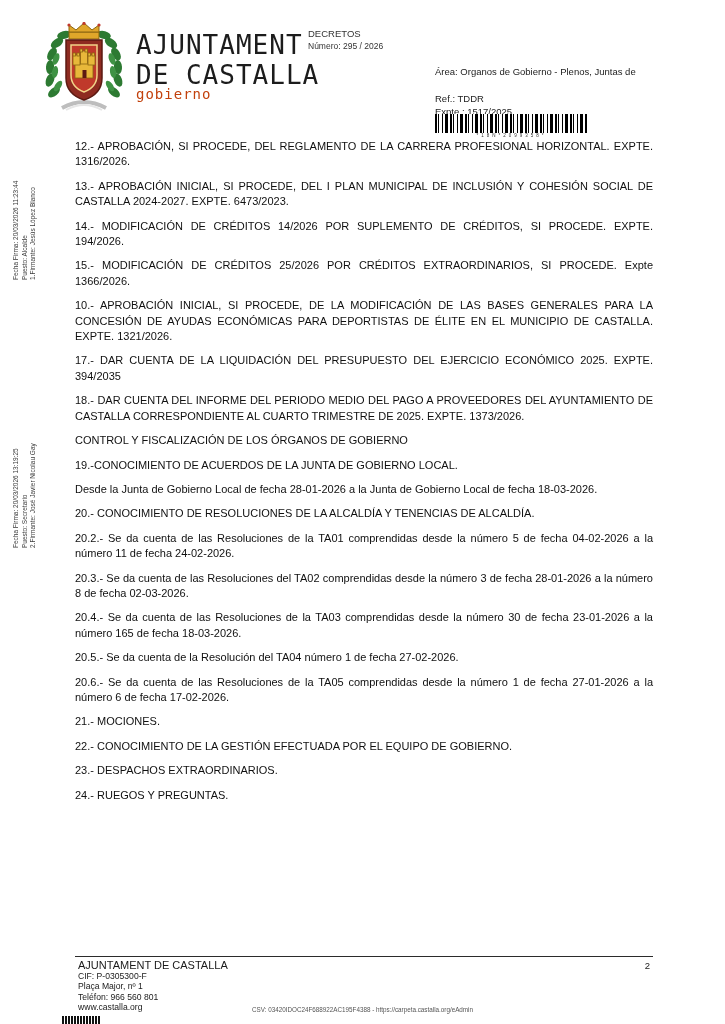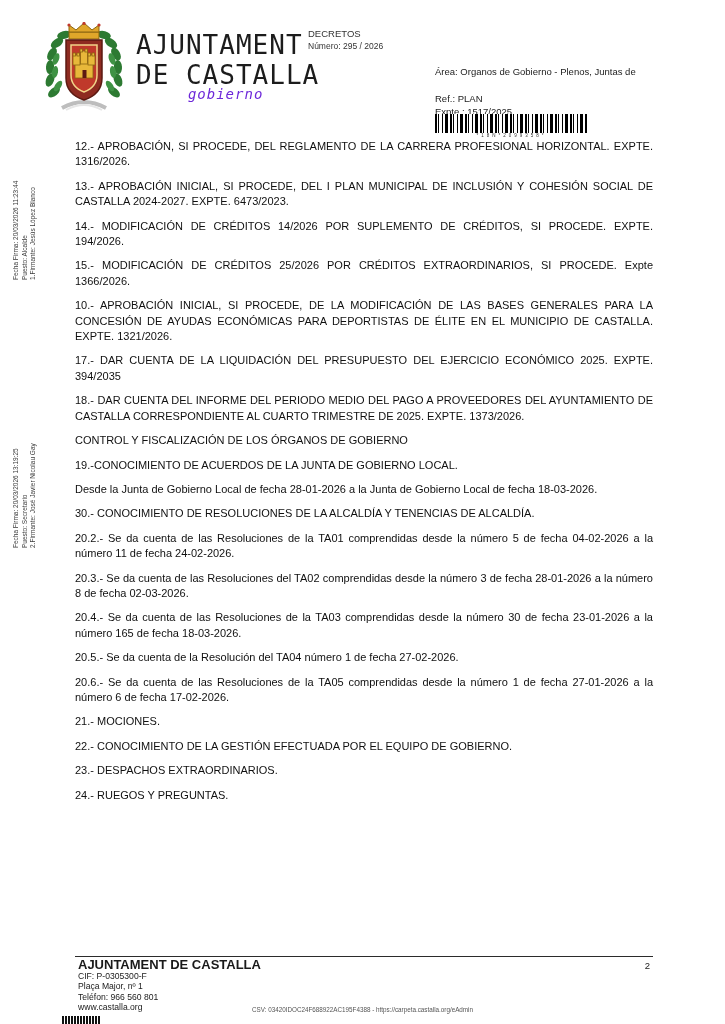--- a/index.html
+++ b/index.html
@@ -5,21 +5,21 @@
   html,body{margin:0;padding:0;background:#ffffff;}
   body{width:725px;height:1024px;position:relative;overflow:hidden;
        font-family:"Liberation Sans",sans-serif;color:#111;}
   .abs{position:absolute;}
 
   
   .logo{left:42px;top:22px;width:84px;height:96px;}
   .orgname{left:136px;top:30px;font-family:"DejaVu Sans Mono",monospace;color:#1c1c1c;}
   .orgname .l1{font-size:26px;letter-spacing:1px;line-height:30px;}
   .orgname .l2{font-size:26px;letter-spacing:1px;line-height:30px;}
-  .orgname .l3{font-size:14px;letter-spacing:1px;text-align:center;margin-top:-4px;padding-right:4px;color:#6d28d9;font-style:italic;}
+  .orgname .l3{font-size:14px;letter-spacing:1px;text-align:left;margin-top:-4px;padding-right:4px;color:#c2410c;}
   .docmeta{left:308px;top:28px;font-size:9.5px;color:#333;line-height:12px;}
   .docmeta .t{font-size:9.5px;}
   .docmeta .n{font-size:8.5px;text-align:right;}
   .rightmeta{left:435px;top:66px;font-size:9.5px;color:#222;width:280px;}
   .rightmeta .area{margin-bottom:16px;}
   .rightmeta .ref{margin-bottom:2px;}
   .barcode{left:435px;top:114px;width:153px;height:19px;
      background:repeating-linear-gradient(90deg,#000 0 2px,#fff 2px 3px,#000 3px 4px,#fff 4px 7px,#000 7px 8px,#fff 8px 10px,#000 10px 13px,#fff 13px 15px);}
   .barcode-caption{left:435px;top:133px;width:153px;font-size:4.5px;letter-spacing:3px;color:#333;text-align:center;}
 
@@ -34,21 +34,21 @@
   .sig2 .sig-inner{width:150px;height:26px;}
 
   
   .doc-body{left:75px;top:139px;width:578px;font-size:11px;line-height:15.4px;color:#101010;}
   .doc-body p{margin:0 0 9px 0;text-align:justify;}
   .doc-body p.center{text-align:left;}
 
   
   .footer-rule{left:75px;top:956px;width:578px;height:1px;background:#2b2b2b;}
   .footer{left:78px;top:960px;font-size:8.6px;line-height:10.6px;color:#1a1a1a;}
-  .footer .org{font-weight:bold;font-size:13px;}
+  .footer .org{font-weight:normal;font-size:11px;}
   .pagenum{left:630px;top:960px;width:20px;text-align:right;font-size:9.5px;color:#1a1a1a;}
   .csv{left:0;top:1006px;width:725px;text-align:center;font-size:6.3px;color:#555;}
   .bottom-barcode{left:62px;top:1016px;width:38px;height:8px;
      background:repeating-linear-gradient(90deg,#111 0 2px,#fff 2px 3px,#111 3px 5px,#fff 5px 6px);}
 </style>
 </head>
 <body>
 
 <div class="abs logo">
   <svg width="84" height="96" viewBox="0 0 84 96" xmlns="http://www.w3.org/2000/svg">
@@ -112,21 +112,21 @@
   <div class="l3">gobierno</div>
 </div>
 
 <div class="abs docmeta">
   <div class="t">DECRETOS</div>
   <div class="n">Número: 295 / 2026</div>
 </div>
 
 <div class="abs rightmeta">
   <div class="area">Área: Organos de Gobierno - Plenos, Juntas de</div>
-  <div class="ref">Ref.: PLAN</div>
+  <div class="ref">Ref.: TDDR</div>
   <div class="expte">Expte.: 1517/2025</div>
 </div>
 <div class="abs barcode"></div>
 <div class="abs barcode-caption">*18N*2099358*</div>
 
 <div class="abs sig-wrap sig1">
   <div class="sig-inner">
     <div>1.Firmante: Jesús López Blanco</div>
     <div>Puesto: Alcalde</div>
     <div>Fecha Firma: 20/03/2026 11:23:44</div>
@@ -144,21 +144,21 @@
   <p>12.- APROBACIÓN, SI PROCEDE, DEL REGLAMENTO DE LA CARRERA PROFESIONAL HORIZONTAL. EXPTE. 1316/2026.</p>
   <p>13.- APROBACIÓN INICIAL, SI PROCEDE, DEL I PLAN MUNICIPAL DE INCLUSIÓN Y COHESIÓN SOCIAL DE CASTALLA 2024-2027. EXPTE. 6473/2023.</p>
   <p>14.- MODIFICACIÓN DE CRÉDITOS 14/2026 POR SUPLEMENTO DE CRÉDITOS, SI PROCEDE. EXPTE. 194/2026.</p>
   <p>15.- MODIFICACIÓN DE CRÉDITOS 25/2026 POR CRÉDITOS EXTRAORDINARIOS, SI PROCEDE. Expte 1366/2026.</p>
   <p>10.- APROBACIÓN INICIAL, SI PROCEDE, DE LA MODIFICACIÓN DE LAS BASES GENERALES PARA LA CONCESIÓN DE AYUDAS ECONÓMICAS PARA DEPORTISTAS DE ÉLITE EN EL MUNICIPIO DE CASTALLA. EXPTE. 1321/2026.</p>
   <p>17.- DAR CUENTA DE LA LIQUIDACIÓN DEL PRESUPUESTO DEL EJERCICIO ECONÓMICO 2025. EXPTE. 394/2035</p>
   <p>18.- DAR CUENTA DEL INFORME DEL PERIODO MEDIO DEL PAGO A PROVEEDORES DEL AYUNTAMIENTO DE CASTALLA CORRESPONDIENTE AL CUARTO TRIMESTRE DE 2025. EXPTE. 1373/2026.</p>
   <p class="center">CONTROL Y FISCALIZACIÓN DE LOS ÓRGANOS DE GOBIERNO</p>
   <p>19.-CONOCIMIENTO DE ACUERDOS DE LA JUNTA DE GOBIERNO LOCAL.</p>
   <p>Desde la Junta de Gobierno Local de fecha 28-01-2026 a la Junta de Gobierno Local de fecha 18-03-2026.</p>
-  <p>30.- CONOCIMIENTO DE RESOLUCIONES DE LA ALCALDÍA Y TENENCIAS DE ALCALDÍA.</p>
+  <p>20.- CONOCIMIENTO DE RESOLUCIONES DE LA ALCALDÍA Y TENENCIAS DE ALCALDÍA.</p>
   <p>20.2.- Se da cuenta de las Resoluciones de la TA01 comprendidas desde la número 5 de fecha 04-02-2026 a la número 11 de fecha 24-02-2026.</p>
   <p>20.3.- Se da cuenta de las Resoluciones del TA02 comprendidas desde la número 3 de fecha 28-01-2026 a la número 8 de fecha 02-03-2026.</p>
   <p>20.4.- Se da cuenta de las Resoluciones de la TA03 comprendidas desde la número 30 de fecha 23-01-2026 a la número 165 de fecha 18-03-2026.</p>
   <p>20.5.- Se da cuenta de la Resolución del TA04 número 1 de fecha 27-02-2026.</p>
   <p>20.6.- Se da cuenta de las Resoluciones de la TA05 comprendidas desde la número 1 de fecha 27-01-2026 a la número 6 de fecha 17-02-2026.</p>
   <p>21.- MOCIONES.</p>
   <p>22.- CONOCIMIENTO DE LA GESTIÓN EFECTUADA POR EL EQUIPO DE GOBIERNO.</p>
   <p>23.- DESPACHOS EXTRAORDINARIOS.</p>
   <p>24.- RUEGOS Y PREGUNTAS.</p>
 </div>

